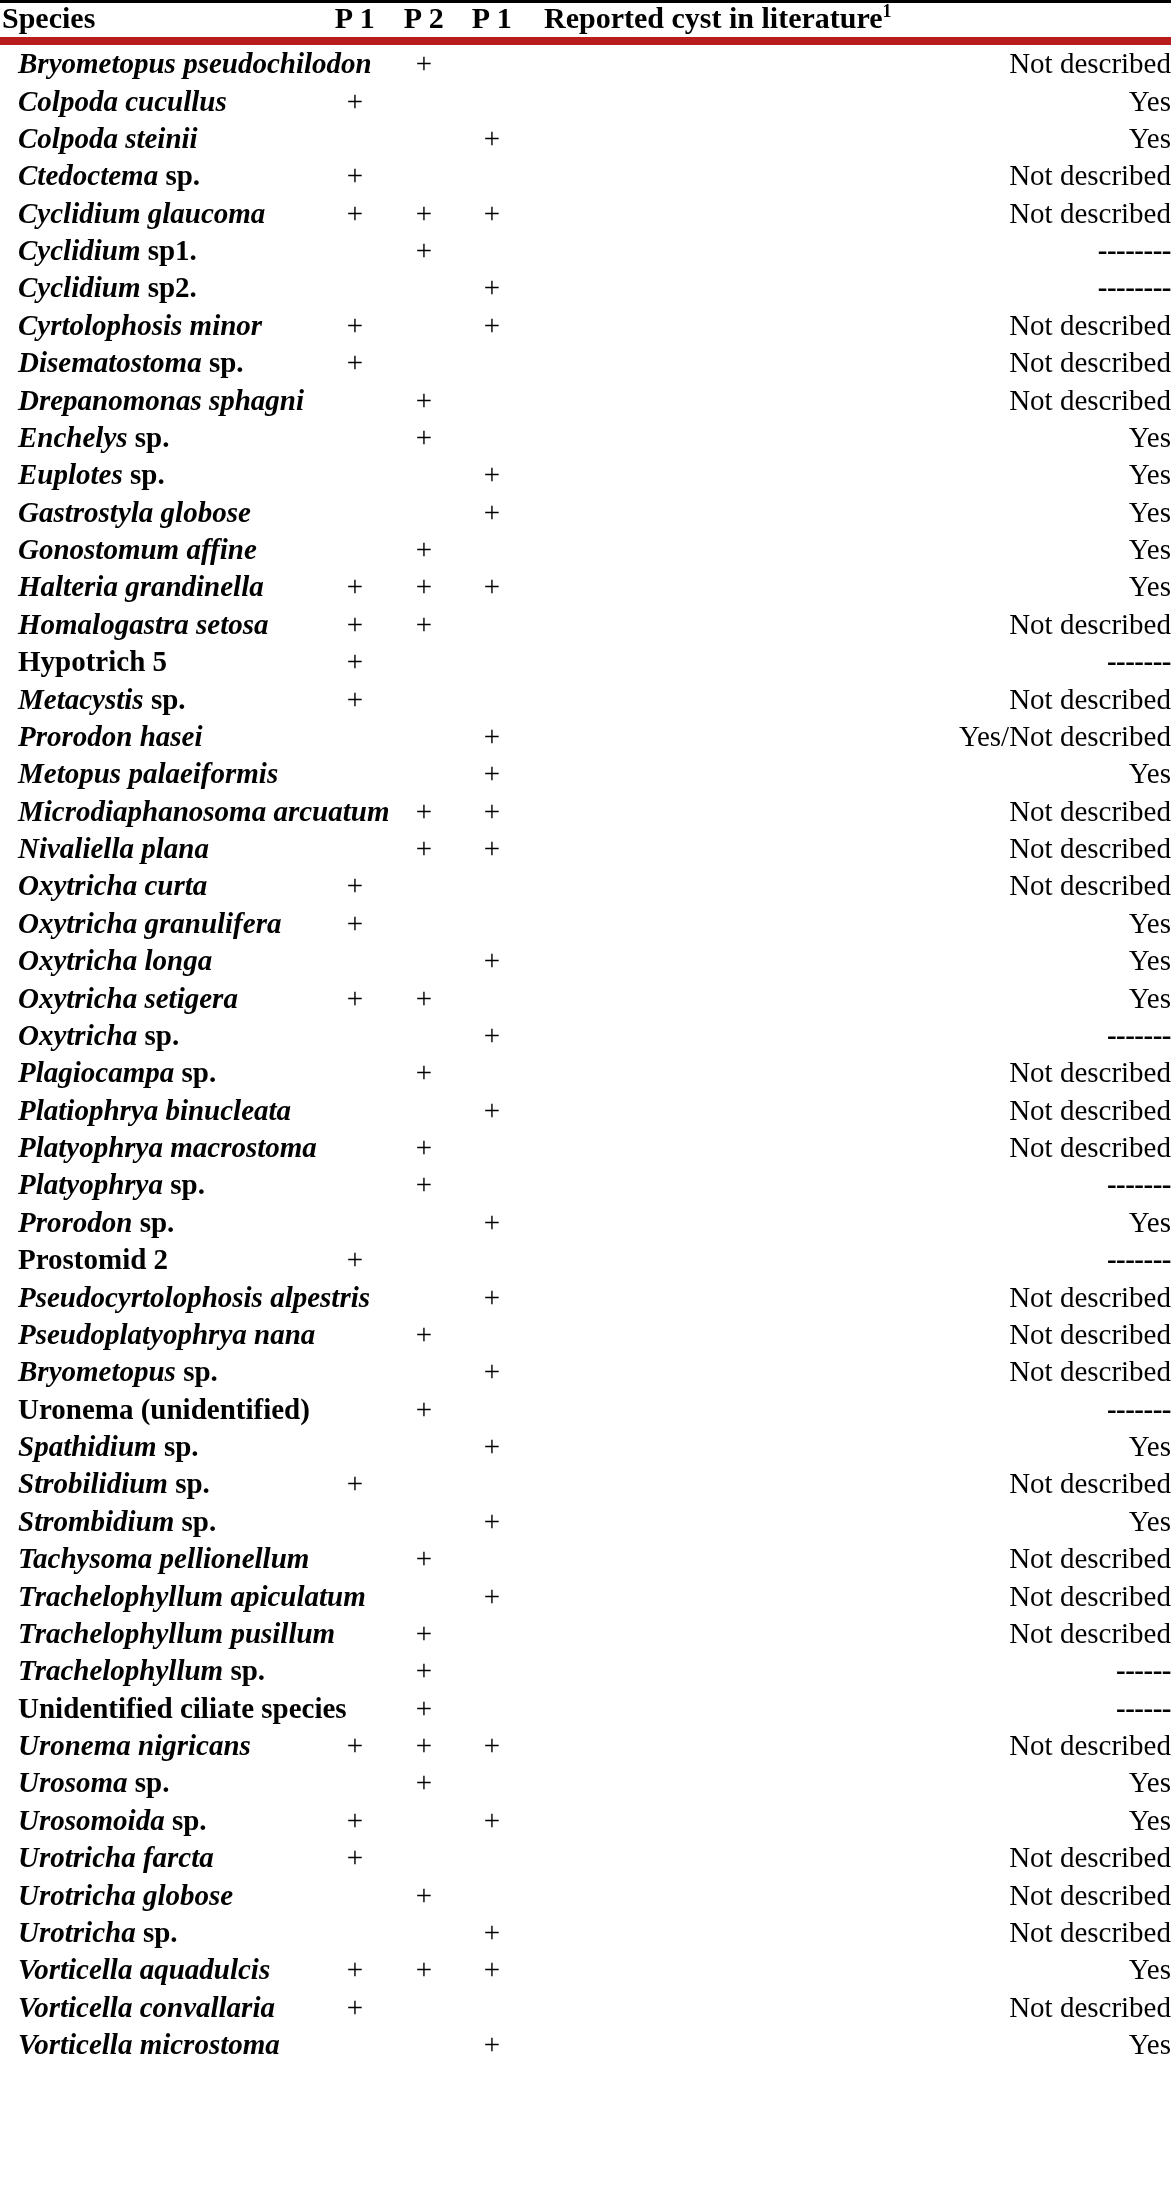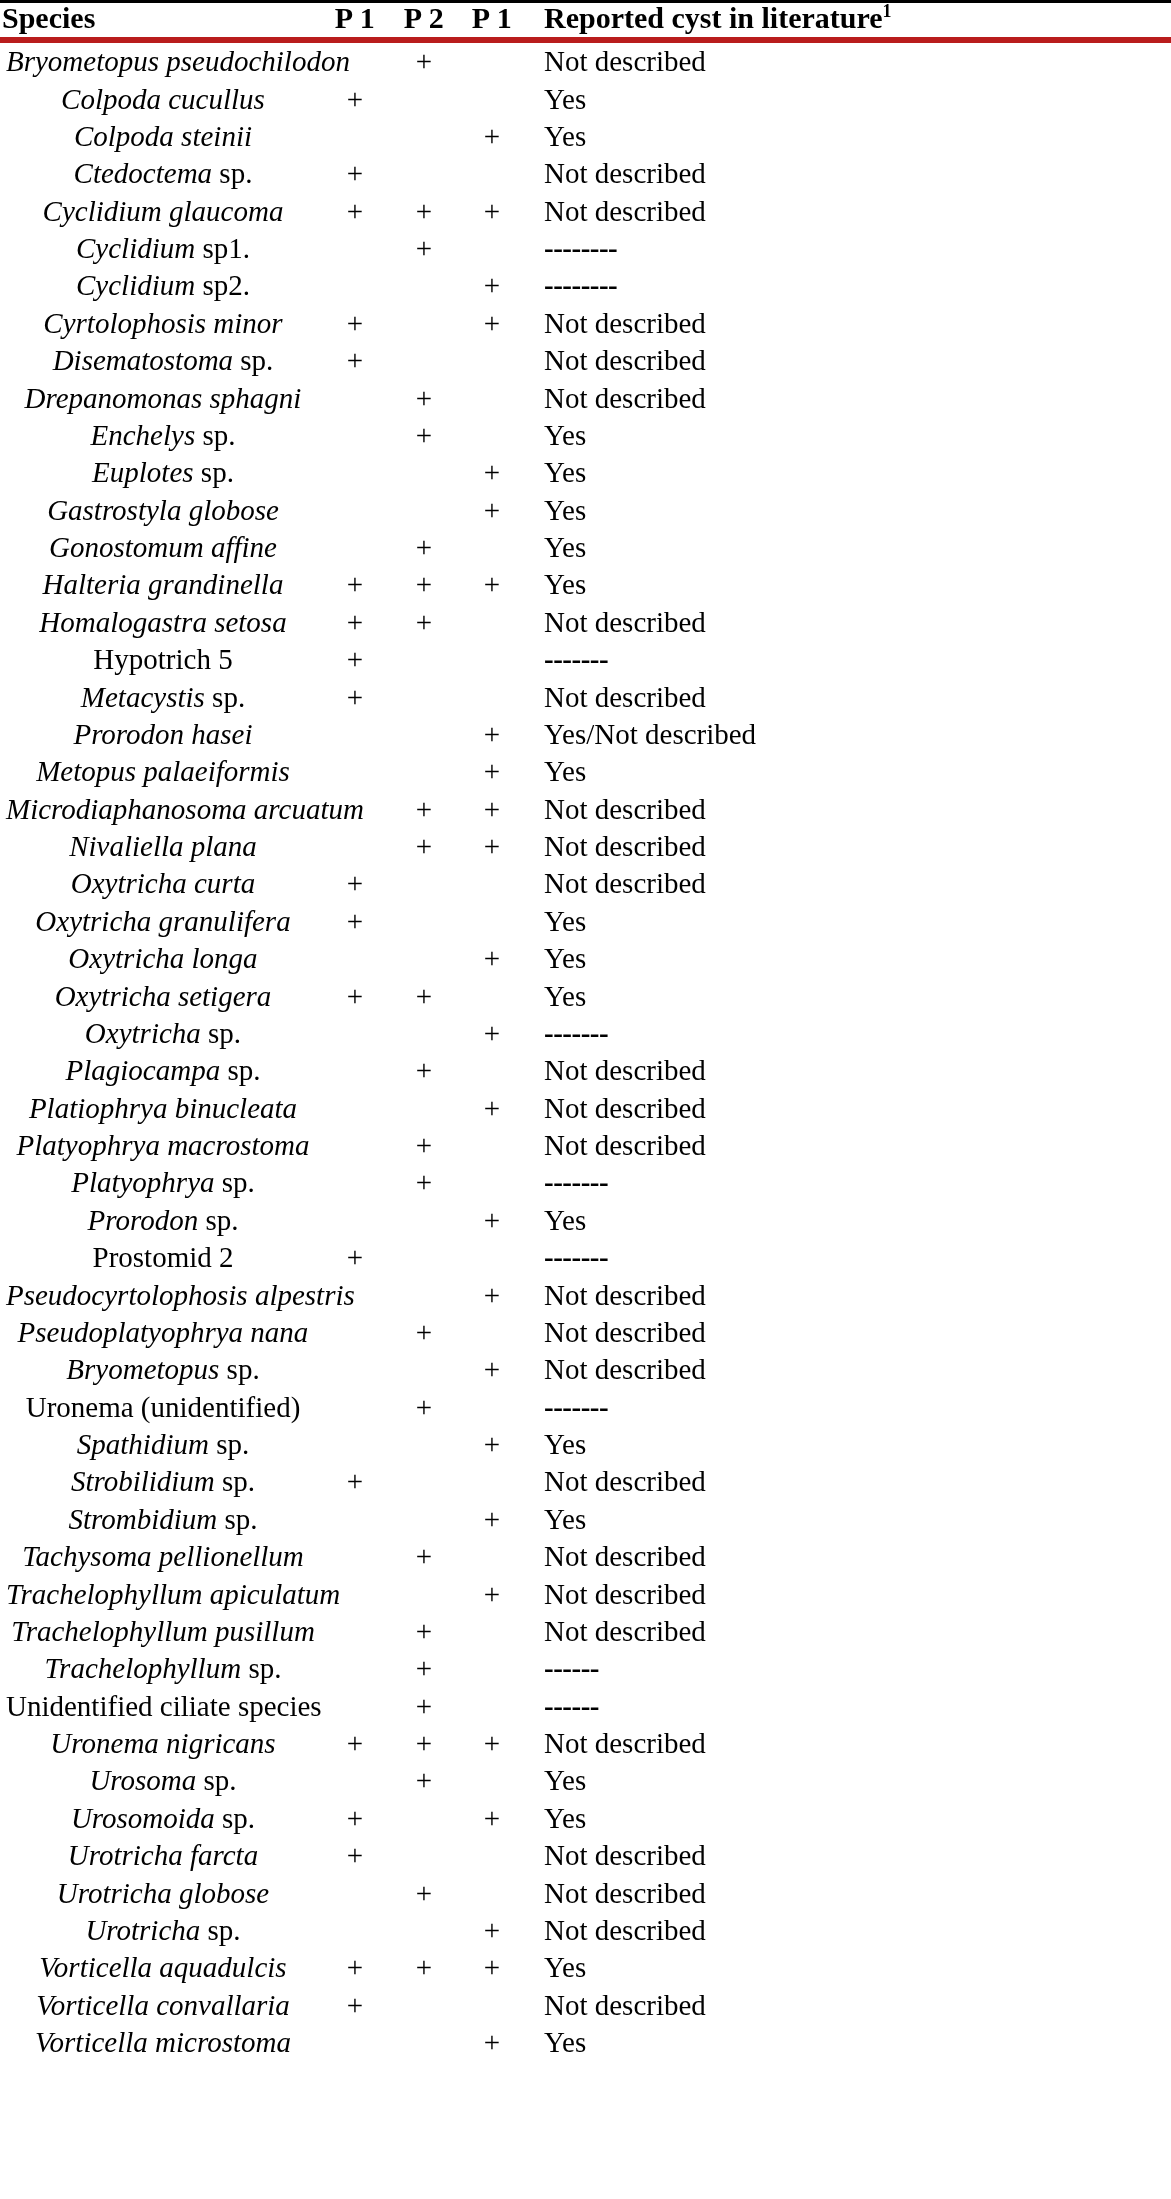--- a/index.html
+++ b/index.html
@@ -34,53 +34,54 @@
   col.c-lit     { width: 645px; }
 
   
   thead th {
     font-weight: bold;
     font-size: 30px;
     padding: 0 0 4px 0;
     vertical-align: bottom;
     line-height: 1.0;
     border-top: 3px solid #000;
-    border-bottom: 6px solid #b91c1c;
+    border-bottom: 8px solid #b91c1c;
     background: #fff;
   }
   th.h-species { text-align: left; padding-left: 2px; }
   th.h-p       { text-align: center; letter-spacing: 0.5px; }
   th.h-lit     { text-align: left; padding-left: 18px; white-space: nowrap; }
   th.h-lit sup { font-size: 18px; vertical-align: super; line-height: 0; }
 
   
   tbody td {
     font-size: 29px;
     line-height: 1.0;
     padding: 4.2px 0 4.2px 0;
     vertical-align: baseline;
     background: #fff;
   }
 
   td.sp {
-    text-align: center;
-    padding-left: 6px;
+    text-align: left;
+    padding-left: 18px;
     white-space: nowrap;
+    font-weight: bold;
   }
   td.sp .genus { font-style: italic; }
   td.sp .plain { font-style: normal; }
 
   td.mark {
     text-align: center;
     font-style: normal;
     font-size: 29px;
   }
 
   td.lit {
-    text-align: left;
+    text-align: right;
     padding-left: 18px;
     white-space: nowrap;
     font-style: normal;
   }
   td.lit .dashes {
     font-weight: bold;
     letter-spacing: -0.5px;
   }
 </style>
 </head>

